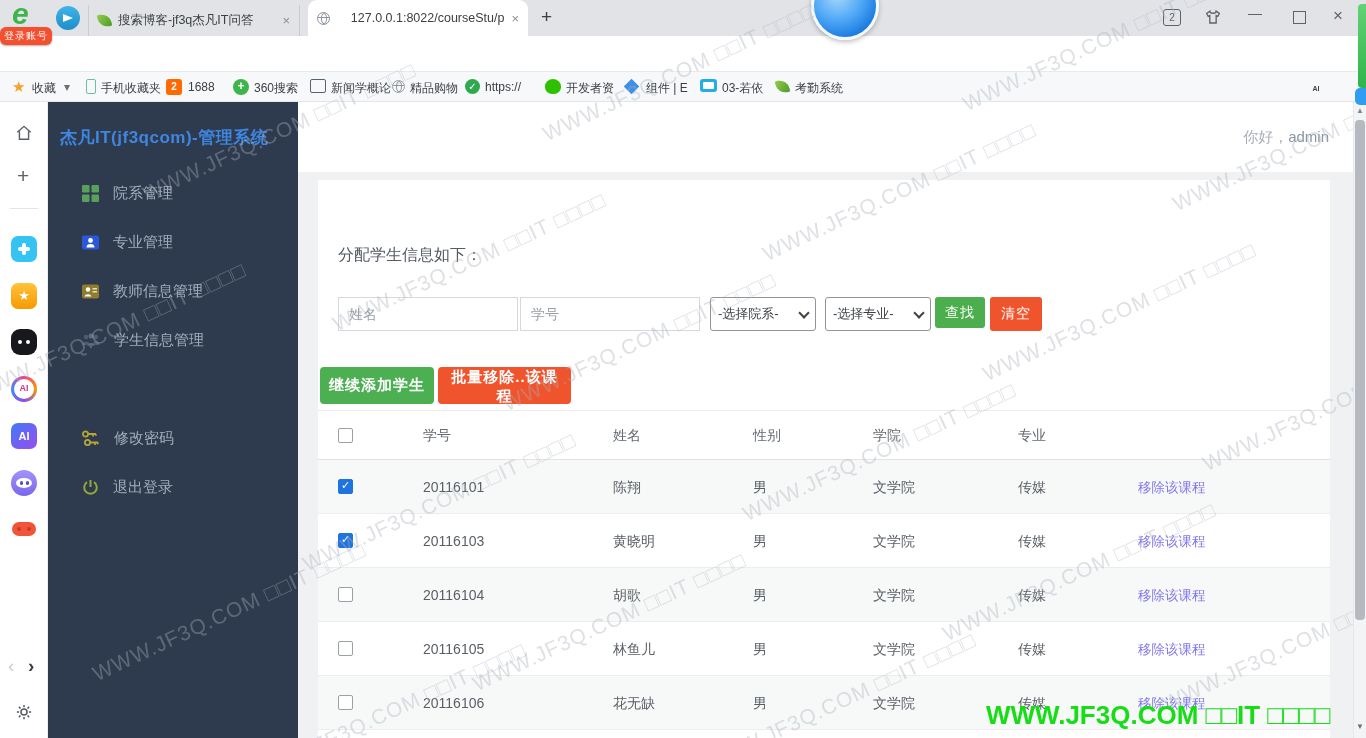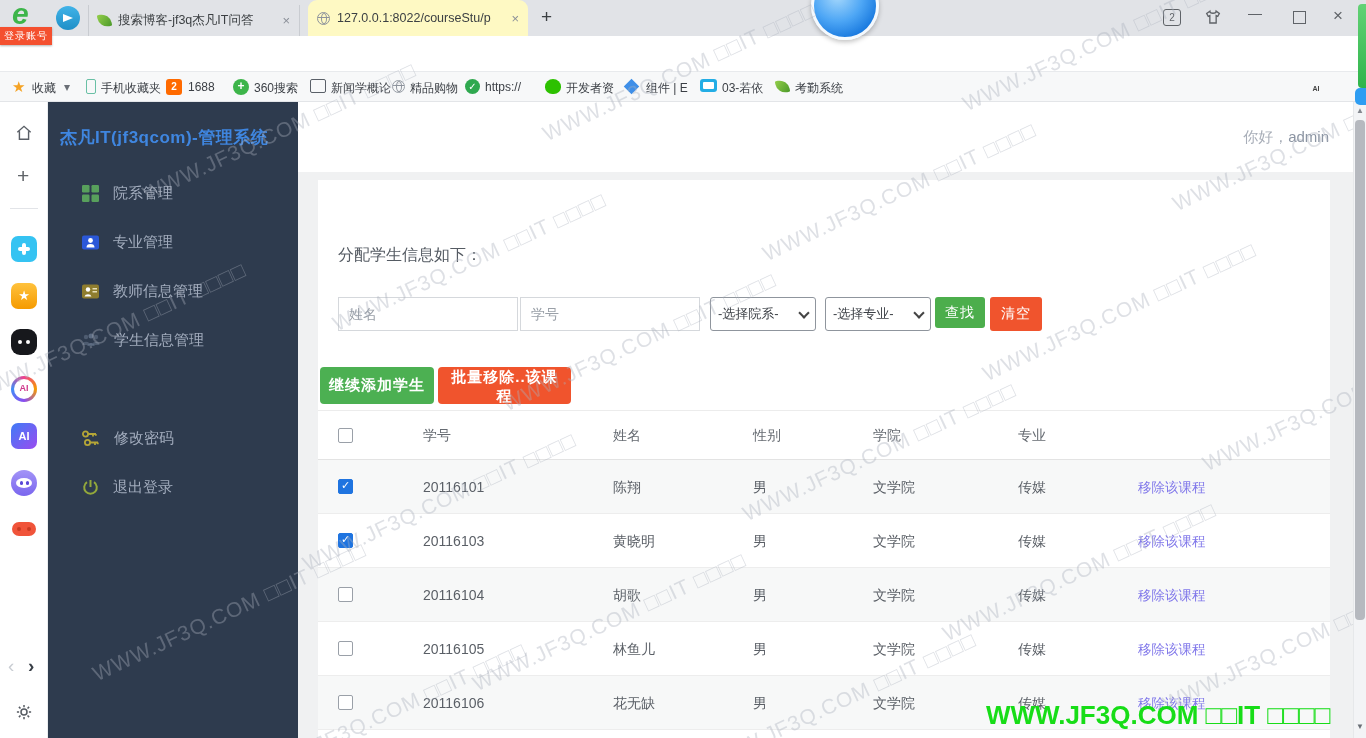--- a/index.html
+++ b/index.html
@@ -4,29 +4,29 @@
 <style>
   html,body{margin:0;padding:0;width:1366px;height:738px;overflow:hidden;
     font-family:"Liberation Sans","DejaVu Sans",sans-serif;}
   #screen{position:relative;width:1366px;height:738px;background:#fff;overflow:hidden;}
   .a{position:absolute;}
 
   
   .tabbar{position:absolute;left:0;top:0;width:1366px;height:36px;background:#e1e3e7;}
   .logo360{position:absolute;left:12px;top:-3px;font-size:30px;font-weight:bold;color:#3db54a;font-style:italic;}
   .login-badge{position:absolute;left:0;top:27px;background:#f4502f;color:#fff;font-size:10px;
-    padding:2px 4px;border-radius:0;z-index:6;letter-spacing:1px;box-shadow:0 1px 2px rgba(0,0,0,.3);}
+    padding:2px 4px;border-radius:6px;z-index:6;letter-spacing:1px;box-shadow:0 1px 2px rgba(0,0,0,.3);}
   .tg{position:absolute;left:56px;top:6px;width:24px;height:24px;border-radius:50%;
     background:linear-gradient(180deg,#41b3e8,#1f8fc7);}
   .tg::after{content:"";position:absolute;left:7px;top:8px;width:0;height:0;
     border-left:10px solid #fff;border-top:4px solid transparent;border-bottom:4px solid transparent;}
   .tab{position:absolute;top:5px;height:31px;display:flex;align-items:center;gap:7px;
     padding:0 9px;font-size:12.5px;color:#3c4043;box-sizing:border-box;}
   .tab.inactive{left:88px;width:212px;border-left:1px solid #c9ccd1;border-right:1px solid #c9ccd1;}
-  .tab.active{left:308px;top:0;height:36px;width:220px;background:#fef9c3;border-radius:9px 9px 0 0;}
+  .tab.active{left:308px;top:0;height:36px;width:220px;background:#ffffff;border-radius:9px 9px 0 0;text-align:right;}
   .tab .t-title{flex:1;white-space:nowrap;overflow:hidden;}
   .tab .t-close{color:#8a8f98;font-size:13px;}
   .leaf{width:13px;height:13px;background:linear-gradient(135deg,#93ce4a,#4c9a2a);
     border-radius:1px 10px 1px 10px;transform:rotate(-12deg);flex:none;}
   .globe{width:13px;height:13px;border:1.5px solid #8d939c;border-radius:50%;position:relative;flex:none;box-sizing:border-box;}
   .globe::before{content:"";position:absolute;left:0;right:0;top:4px;border-top:1px solid #8d939c;}
   .globe::after{content:"";position:absolute;left:3px;top:0;width:4px;height:9px;border:1px solid #8d939c;border-radius:50%;}
   .newtab{position:absolute;left:541px;top:6px;font-size:19px;color:#3c4043;}
   .ball{position:absolute;left:811px;top:-28px;width:68px;height:68px;border-radius:50%;z-index:5;
     background:radial-gradient(circle at 38% 34%,#a6d8fc 0%,#4da6f5 45%,#1c7ce0 75%,#1666bf 100%);

